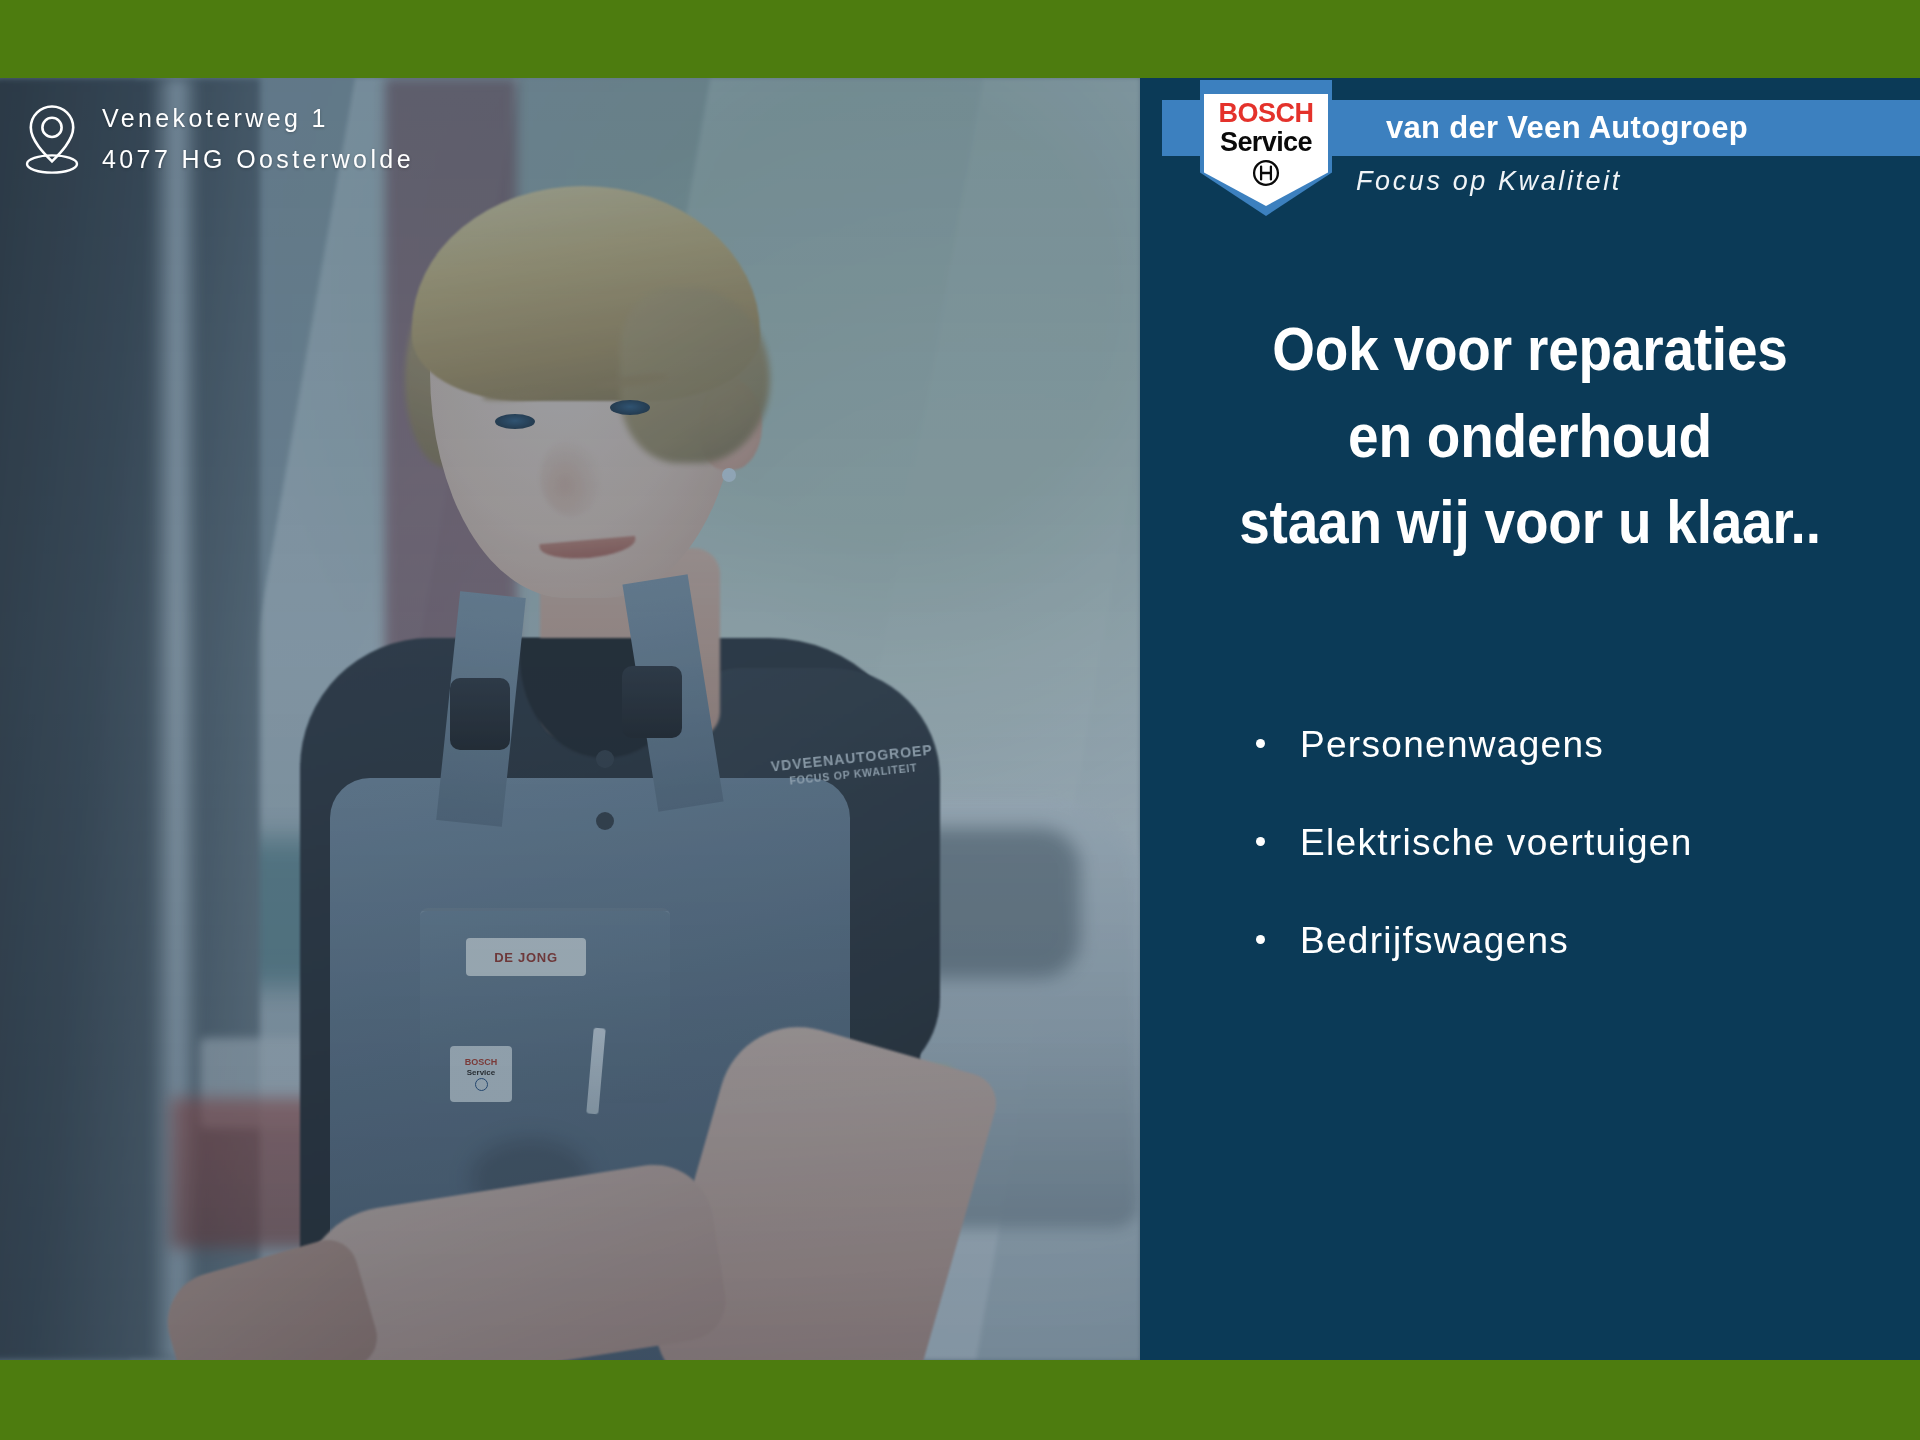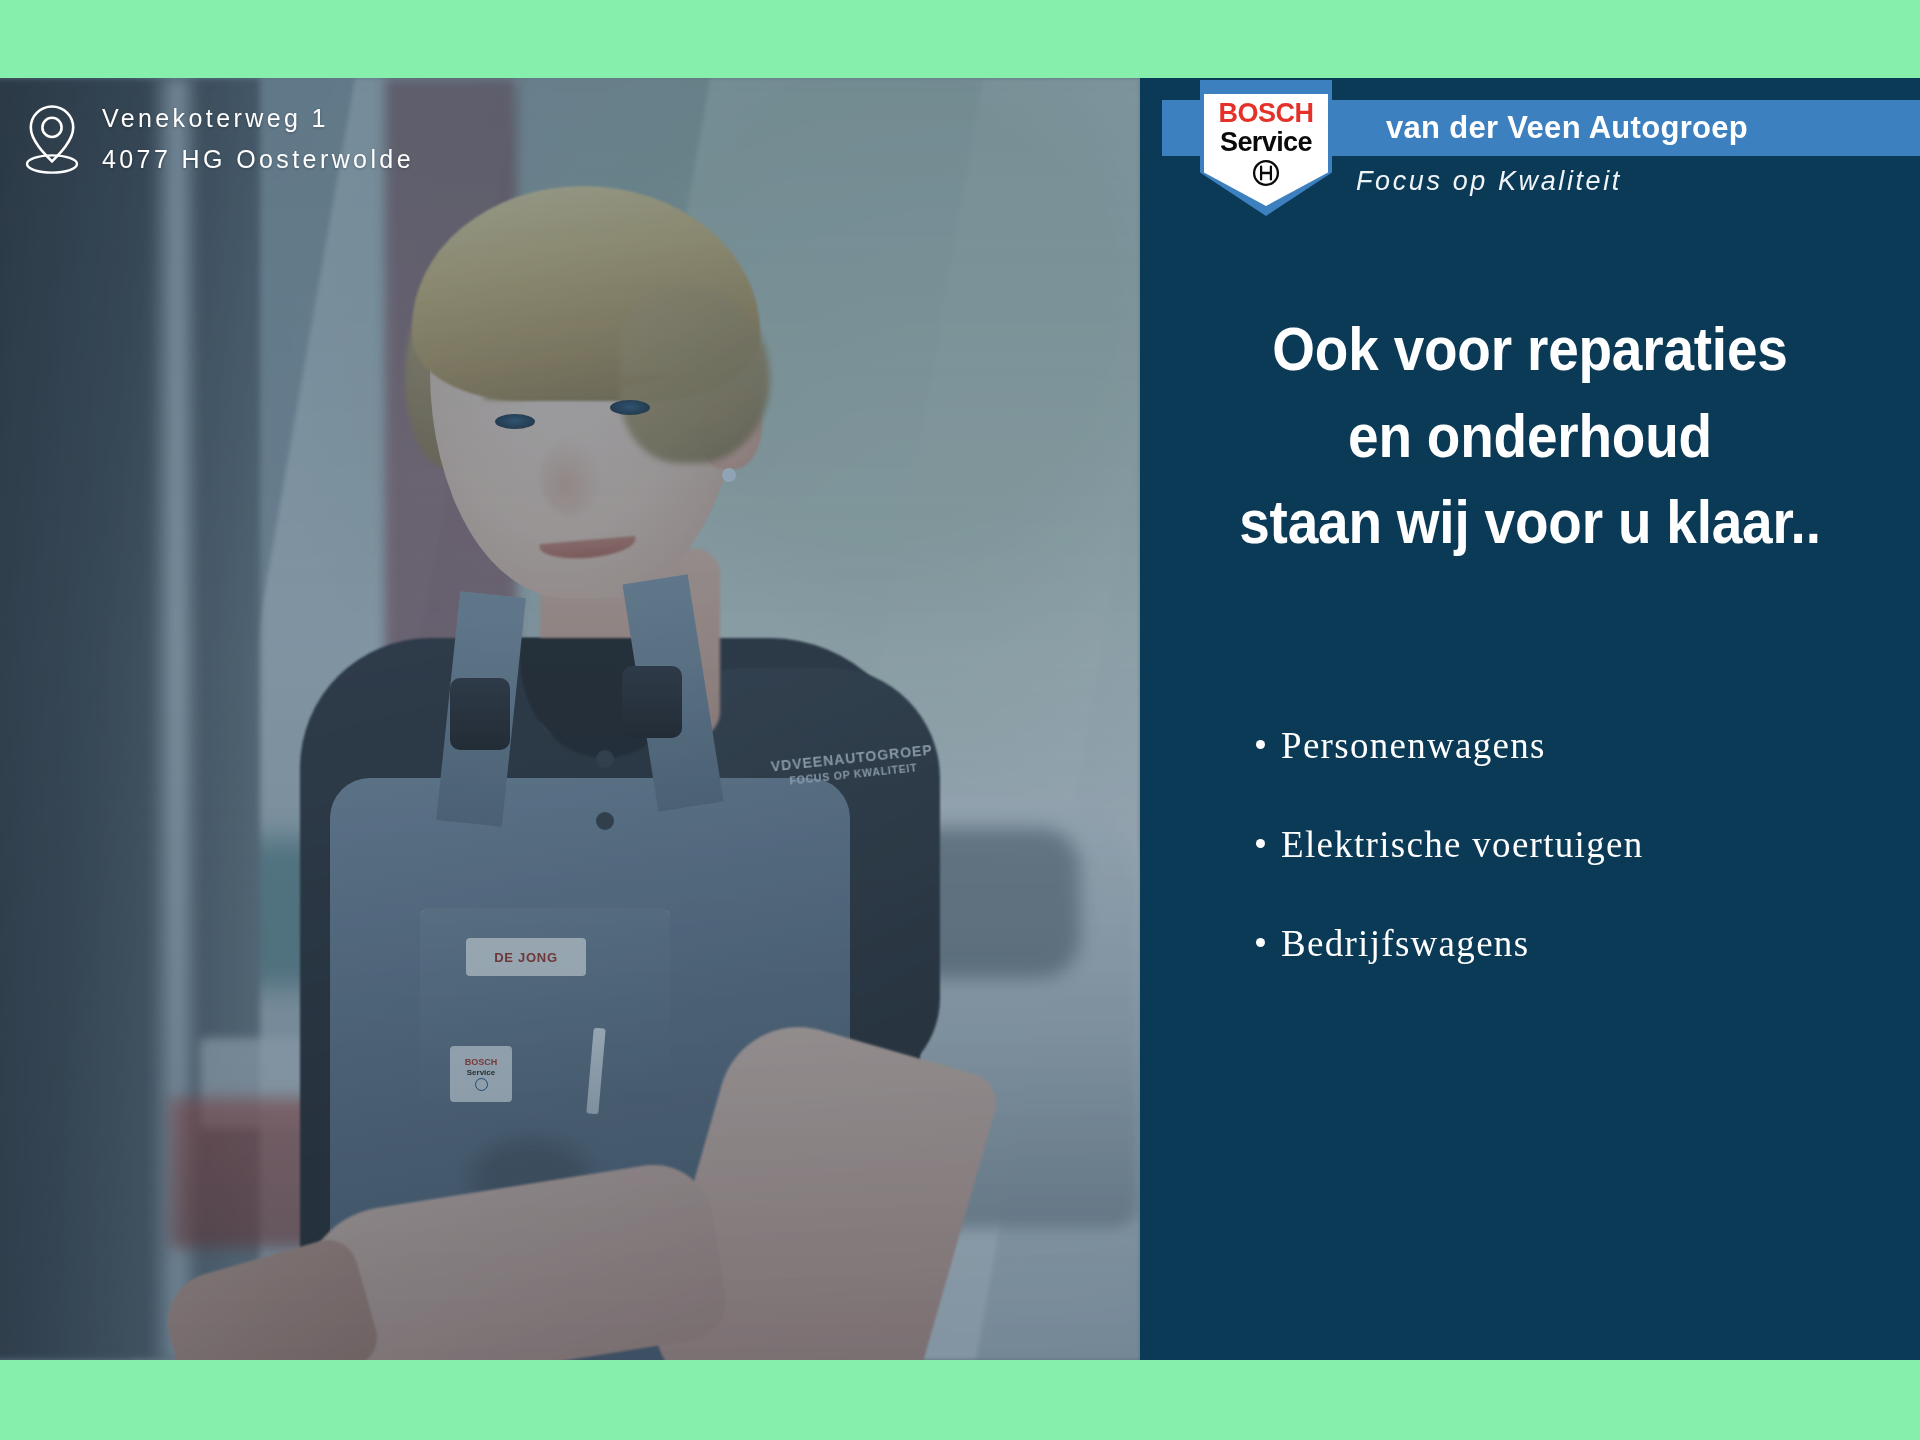--- a/index.html
+++ b/index.html
@@ -2,21 +2,21 @@
 <html><head>
 <meta charset="utf-8">
 <style>
   * { margin:0; padding:0; box-sizing:border-box; }
   html,body { width:1920px; height:1440px; background:#ffffff; }
   body { font-family:"Liberation Sans", sans-serif; overflow:hidden; }
 
   #ad {
     position:relative;
     width:1920px; height:1440px;
-    background:#86efac;
+    background:#4d7c0f;
   }
 
   
   .band {
     position:absolute;
     left:0; top:78px;
     width:1920px; height:1282px;
     overflow:hidden;
   }
 
@@ -335,23 +335,23 @@
     transform:scaleX(.9); transform-origin:center top;
   }
   .headline div { white-space:nowrap; }
 
   
   .bullets {
     position:absolute; left:116px; top:646px; width:640px;
     list-style:none;
   }
   .bullets li {
-    display:flex; align-items:baseline; gap:16px;
+    display:flex; align-items:baseline; gap:35px;
     color:#ffffff;
-    font-family:Liberation Serif, serif;
+    font-family:Liberation Sans, sans-serif;
     font-size:37px; font-weight:300; letter-spacing:1.3px;
     margin-bottom:56px;
   }
   .bullets li .dot {
     width:9px; height:9px; border-radius:50%; background:#ffffff;
     flex:none; position:relative; top:-9px;
   }
 </style>
 </head>
 <body>

